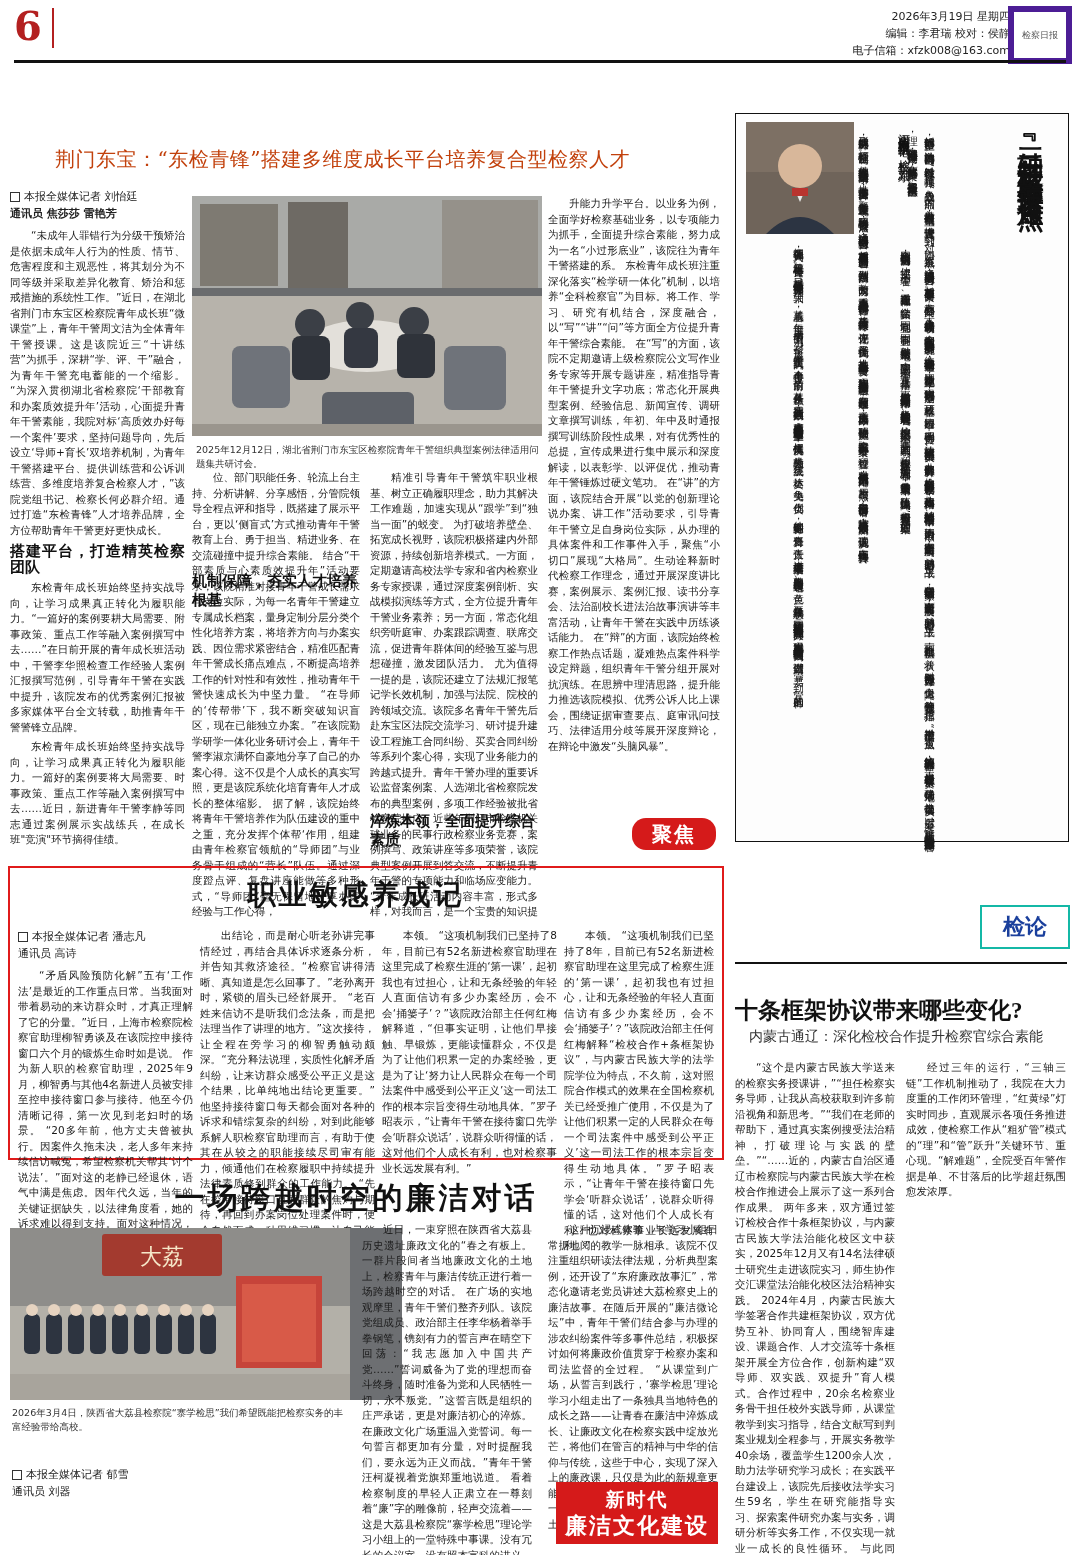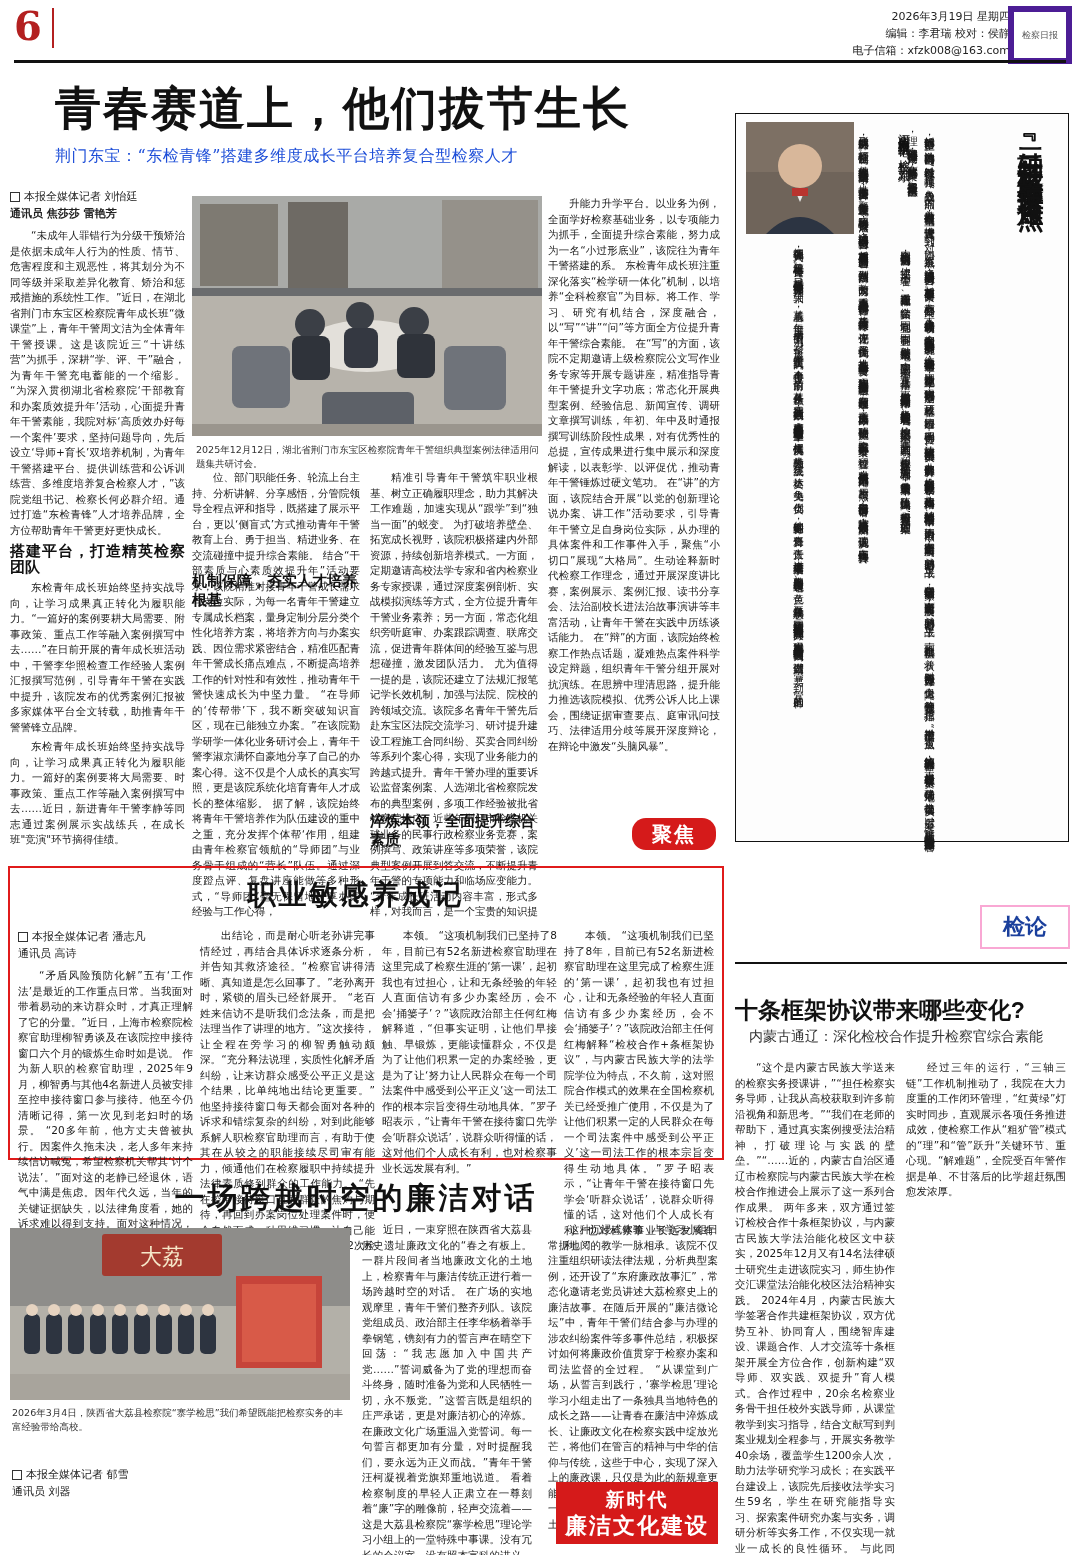--- a/index.html
+++ b/index.html
@@ -12,21 +12,21 @@
   .mh-sep{position:absolute;left:52px;top:8px;width:2px;height:40px;background:#b32020;}
   .mh-title{position:absolute;left:62px;top:10px;font-family:"DejaVu Serif","Liberation Serif",serif;font-size:33px;font-weight:bold;letter-spacing:1px;color:#111;white-space:nowrap;}
   .mh-title .red{color:#b32020;}
   .mh-brand{display:inline-block;background:#111;color:#fff;padding:0 4px;}
   .mh-right{position:absolute;right:70px;top:8px;text-align:right;font-size:11px;line-height:17px;color:#222;}
   .mh-stamp{position:absolute;right:8px;top:6px;width:52px;height:46px;border:6px solid #4c1d95;font-size:9px;color:#555;display:flex;align-items:center;justify-content:center;text-align:center;line-height:11px;}
   .mh-rule{position:absolute;left:14px;top:60px;width:1052px;height:3px;background:#111;}
 
   
   .head1{position:absolute;left:55px;top:78px;width:660px;font-family:"DejaVu Serif","Liberation Serif",serif;font-size:46px;font-weight:bold;letter-spacing:2px;color:#111;}
-  .sub1{position:absolute;left:55px;top:146px;width:680px;font-family:"DejaVu Serif","Liberation Serif",serif;font-size:16px;color:#1d4ed8;letter-spacing:.5px;}
+  .sub1{position:absolute;left:55px;top:146px;width:680px;font-family:"DejaVu Serif","Liberation Serif",serif;font-size:20px;color:#c2410c;letter-spacing:.5px;}
 
   .byline{font-size:11px;line-height:17px;color:#222;}
   .byline .box{display:inline-block;width:8px;height:8px;border:1px solid #333;margin-right:4px;vertical-align:middle;}
 
   
   .col{position:absolute;font-size:10.5px;line-height:15.5px;text-align:justify;color:#1a1a1a;}
   .col p{margin:0 0 4px 0;text-indent:2em;}
 
   .secth{font-family:"DejaVu Serif","Liberation Serif",serif;font-weight:bold;font-size:15px;color:#111;margin:6px 0 5px 0;text-indent:0;}
 
@@ -40,47 +40,46 @@
   .portrait{position:absolute;left:10px;top:8px;width:108px;height:112px;background:#8a7f74;overflow:hidden;}
   .p-ident{position:absolute;left:128px;top:10px;width:52px;writing-mode:vertical-rl;font-size:12px;line-height:24px;color:#111;letter-spacing:1px;}
   .vcol{writing-mode:vertical-rl;font-size:10.5px;line-height:17px;letter-spacing:.5px;color:#1a1a1a;text-align:justify;}
 
   
   .redbox{position:absolute;left:8px;top:866px;width:712px;height:290px;border:2px solid #e01b1b;}
   .head2{position:absolute;left:0;top:876px;width:712px;text-align:center;font-family:"DejaVu Serif","Liberation Serif",serif;font-size:28px;font-weight:bold;letter-spacing:3px;color:#111;}
 
   .head3{position:absolute;left:0;top:1178px;width:712px;text-align:center;font-family:"DejaVu Serif","Liberation Serif",serif;font-size:30px;font-weight:bold;letter-spacing:3px;color:#111;}
 
-  .head4{position:absolute;left:735px;top:995px;width:335px;font-family:Liberation Mono, monospace;font-size:23px;font-weight:bold;letter-spacing:0px;color:#111;}
+  .head4{position:absolute;left:735px;top:995px;width:335px;font-family:Liberation Serif, serif;font-size:23px;font-weight:bold;letter-spacing:0px;color:#111;}
   .sub4{position:absolute;left:735px;top:1028px;width:335px;font-family:"DejaVu Serif","Liberation Serif",serif;font-size:14px;color:#333;margin-left:14px;}
 
   
   .logo-red{position:absolute;background:#d51a1a;color:#fff;font-family:"DejaVu Serif","Liberation Serif",serif;font-weight:bold;display:flex;align-items:center;justify-content:center;letter-spacing:2px;}
-  .logo-box{position:absolute;border:2px solid #f9a8d4;color:#1a3f9c;font-family:Liberation Sans, sans-serif;font-weight:bold;display:flex;align-items:center;justify-content:center;}
+  .logo-box{position:absolute;border:2px solid #14b8a6;color:#1a3f9c;font-family:Liberation Sans, sans-serif;font-weight:bold;display:flex;align-items:center;justify-content:center;}
 
   .hr-thin{position:absolute;background:#111;}
 </style>
 </head>
 <body>
 
 <div class="page">
 
   <div class="masthead">
     <div class="mh-pagenum">6</div>
     <div class="mh-sep"></div>
     <div class="mh-right">
       <div>2026年3月19日 星期四</div>
       <div>编辑：李君瑞 校对：侯静</div>
       <div>电子信箱：xfzk008@163.com</div>
     </div>
     <div class="mh-stamp">检察日报</div>
     <div class="mh-rule"></div>
   </div>
 
-  <div class="head1">青春赛道上，他们拔节生长</div>
   <div class="sub1">荆门东宝：“东检青锋”搭建多维度成长平台培养复合型检察人才</div>
 
   <div style="position:absolute;left:10px;top:188px;width:170px;" class="byline">
     <div><span class="box"></span><span>本报全媒体记者  刘怡廷</span></div>
     <div style="padding-left:0px;font-weight:bold;">通讯员  焦莎莎  雷艳芳</div>
   </div>
 
   <div class="col" style="left:10px;top:228px;width:175px;height:600px;">
     <p>“未成年人罪错行为分级干预矫治是依据未成年人行为的性质、情节、危害程度和主观恶性，将其划分为不同等级并采取差异化教育、矫治和惩戒措施的系统性工作。”近日，在湖北省荆门市东宝区检察院青年成长班“微课堂”上，青年干警周文洁为全体青年干警授课。这是该院近三“十讲练营”为抓手，深耕“学、评、干”融合，为青年干警充电蓄能的一个缩影。
 “为深入贯彻湖北省检察院‘干部教育和办案质效提升年’活动，心面提升青年干警素能，我院对标‘高质效办好每一个案件’要求，坚持问题导向，先后设立‘导师+育长’双培养机制，为青年干警搭建平台、提供训练营和公诉训练营、多维度培养复合检察人才，”该院党组书记、检察长何必群介绍。通过打造“东检青锋”人才培养品牌，全方位帮助青年干警更好更快成长。</p>
@@ -184,21 +183,21 @@
     <p>本领。
 “这项机制我们已坚持了8年，目前已有52名新进检察官助理在这里完成了检察生涯的‘第一课’，起初我也有过担心，让和无条经验的年轻人直面信访有多少办案经历，会不会‘捅篓子’？”该院政治部主任何红梅解释道，“但事实证明，让他们早接触、早锻炼，更能读懂群众，不仅是为了让他们积累一定的办案经验，更是为了让‘努力让人民群众在每一个司法案件中感受到公平正义’这一司法工作的根本宗旨变得生动地具体。”罗子昭表示，“让青年干警在接待窗口先学会‘听群众说话’，说群众听得懂的话，这对他们个人成长有利，也对检察事业长远发展有利。”</p>
   </div>
   <div class="col" style="left:564px;top:928px;width:150px;height:222px;">
     <p>本领。
 “这项机制我们已坚持了8年，目前已有52名新进检察官助理在这里完成了检察生涯的‘第一课’，起初我也有过担心，让和无条经验的年轻人直面信访有多少办案经历，会不会‘捅篓子’？”该院政治部主任何红梅解释“检校合作+条框架协议”，与内蒙古民族大学的法学院学位为特点，不久前，这对照院合作模式的效果在全国检察机关已经受推广使用，不仅是为了让他们积累一定的人民群众在每一个司法案件中感受到公平正义’这一司法工作的根本宗旨变得生动地具体。”罗子昭表示，“让青年干警在接待窗口先学会‘听群众说话’，说群众听得懂的话，这对他们个人成长有利，也对检察事业长远发展有利。”</p>
   </div>
 
   <div class="head3">一场跨越时空的廉洁对话</div>
 
-  <div class="photo" style="left:10px;top:1228px;width:340px;height:172px;">
+  <div class="photo" style="left:10px;top:1228px;width:392px;height:172px;">
     <svg width="340" height="172" viewBox="0 0 340 172">
       <rect width="340" height="172" fill="#9b9a96"></rect>
       <rect x="0" y="0" width="340" height="78" fill="#8e8d8a"></rect>
       <rect x="92" y="6" width="120" height="42" rx="3" fill="#a33a2f"></rect>
       <text x="152" y="36" font-size="22" fill="#f6e7c8" text-anchor="middle" font-family="DejaVu Serif, serif">大荔</text>
       <rect x="0" y="78" width="340" height="94" fill="#b3b0a8"></rect>
       <rect x="226" y="48" width="86" height="92" fill="#c6443a"></rect>
       <rect x="232" y="56" width="74" height="78" fill="#d85a48"></rect>
       <g fill="#2d3440">
         <rect x="14" y="86" width="16" height="40" rx="5"></rect>

